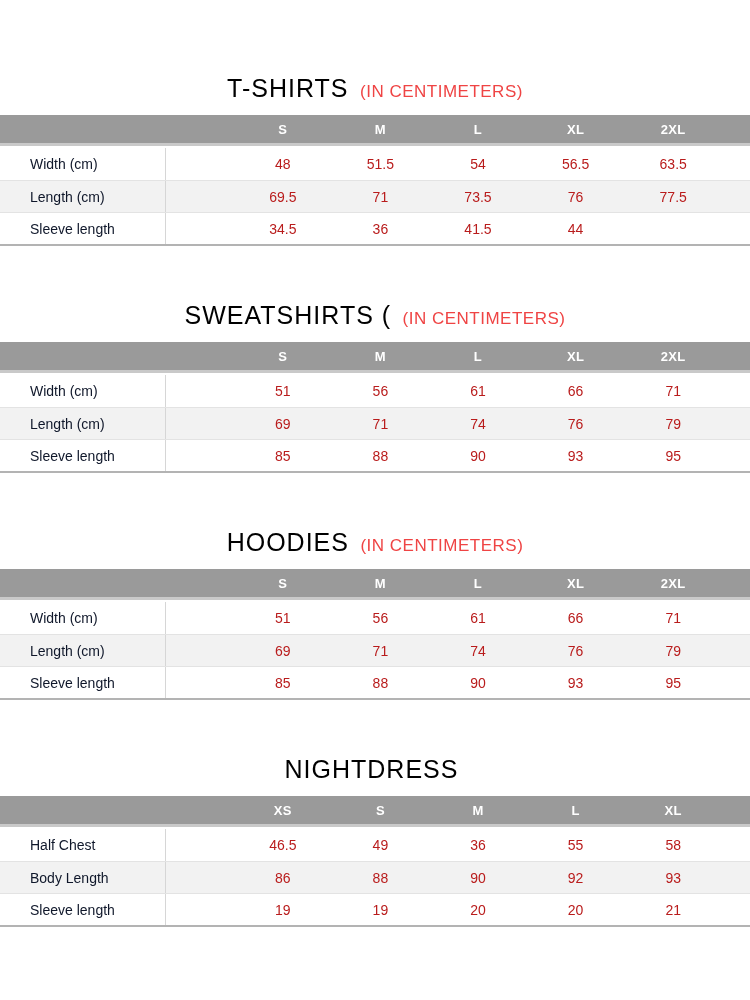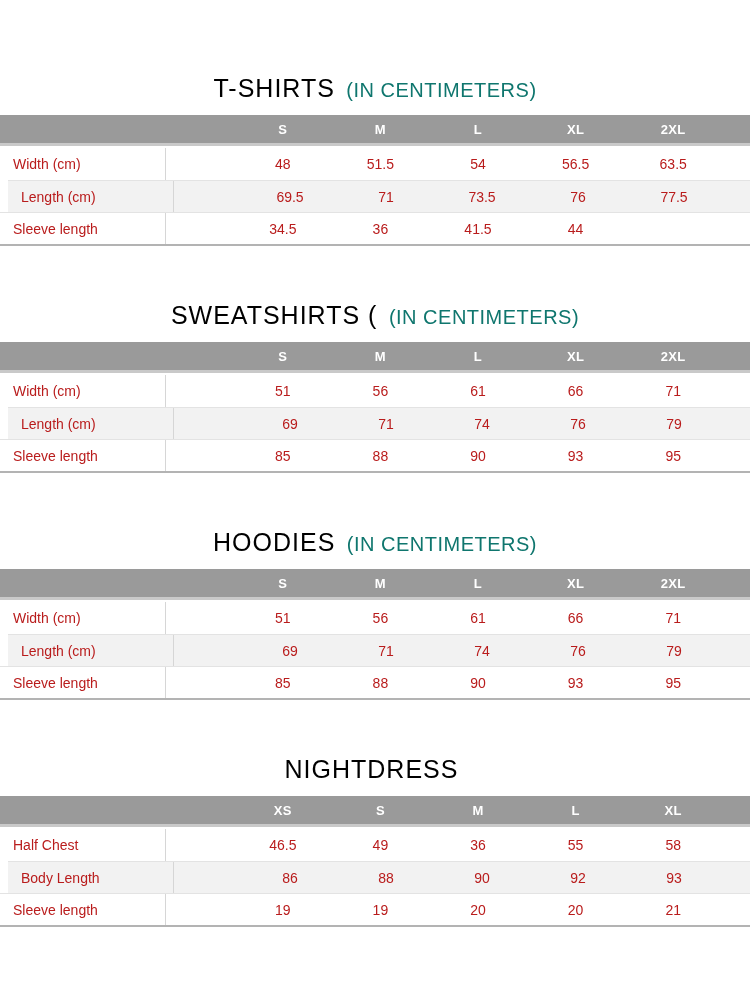--- a/index.html
+++ b/index.html
@@ -7,21 +7,21 @@
     width: 750px; height: 1000px; overflow: hidden;
     font-family: "Liberation Sans", sans-serif;
     color: #1e1e1e;
   }
   .page { width: 750px; height: 1000px; box-sizing: border-box; padding-top: 70px; }
   .section { margin-bottom: 51px; }
 
   
   .title { height: 37px; line-height: 37px; text-align: center; margin-bottom: 8px; white-space: nowrap; }
   .title-main { font-size: 25px; color: #000000; letter-spacing: 1px; }
-  .title-sub  { font-size: 20px; color: #0f766e; letter-spacing: 0.5px; margin-left: 7px; }
+  .title-sub  { font-size: 17px; color: #ef4444; letter-spacing: 0.5px; margin-left: 7px; }
 
   
   .row {
     display: grid;
     grid-template-columns: 166px 68px repeat(5, 1fr) 28px;
     align-items: stretch;
     height: 32px;
     box-sizing: border-box;
   }
 
@@ -32,27 +32,27 @@
     border-bottom: 3px solid #c9c9c9;
   }
   .hcell {
     display: flex; align-items: center; justify-content: center;
     color: #ffffff; font-weight: bold; font-size: 13px; letter-spacing: 0.3px;
   }
 
   
   .rows { margin-top: 2px; border-bottom: 2px solid #b3b3b3; }
   .row + .row { border-top: 1px solid #e3e3e3; }
-  .row.striped { background: #f2f2f2; margin-left: 8px; }
+  .row.striped { background: #f2f2f2; }
 
   .label {
     display: flex; align-items: center;
-    padding-left: 13px; box-sizing: border-box;
+    padding-left: 30px; box-sizing: border-box;
     border-right: 1px solid #d6d6d6;
-    font-size: 14px; color: #b91c1c;
+    font-size: 14px; color: #0f172a;
   }
   .val {
     display: flex; align-items: center; justify-content: center;
     font-size: 14px; color: #b91c1c;
   }
 </style>
 </head>
 <body>
 
 <div class="page">

